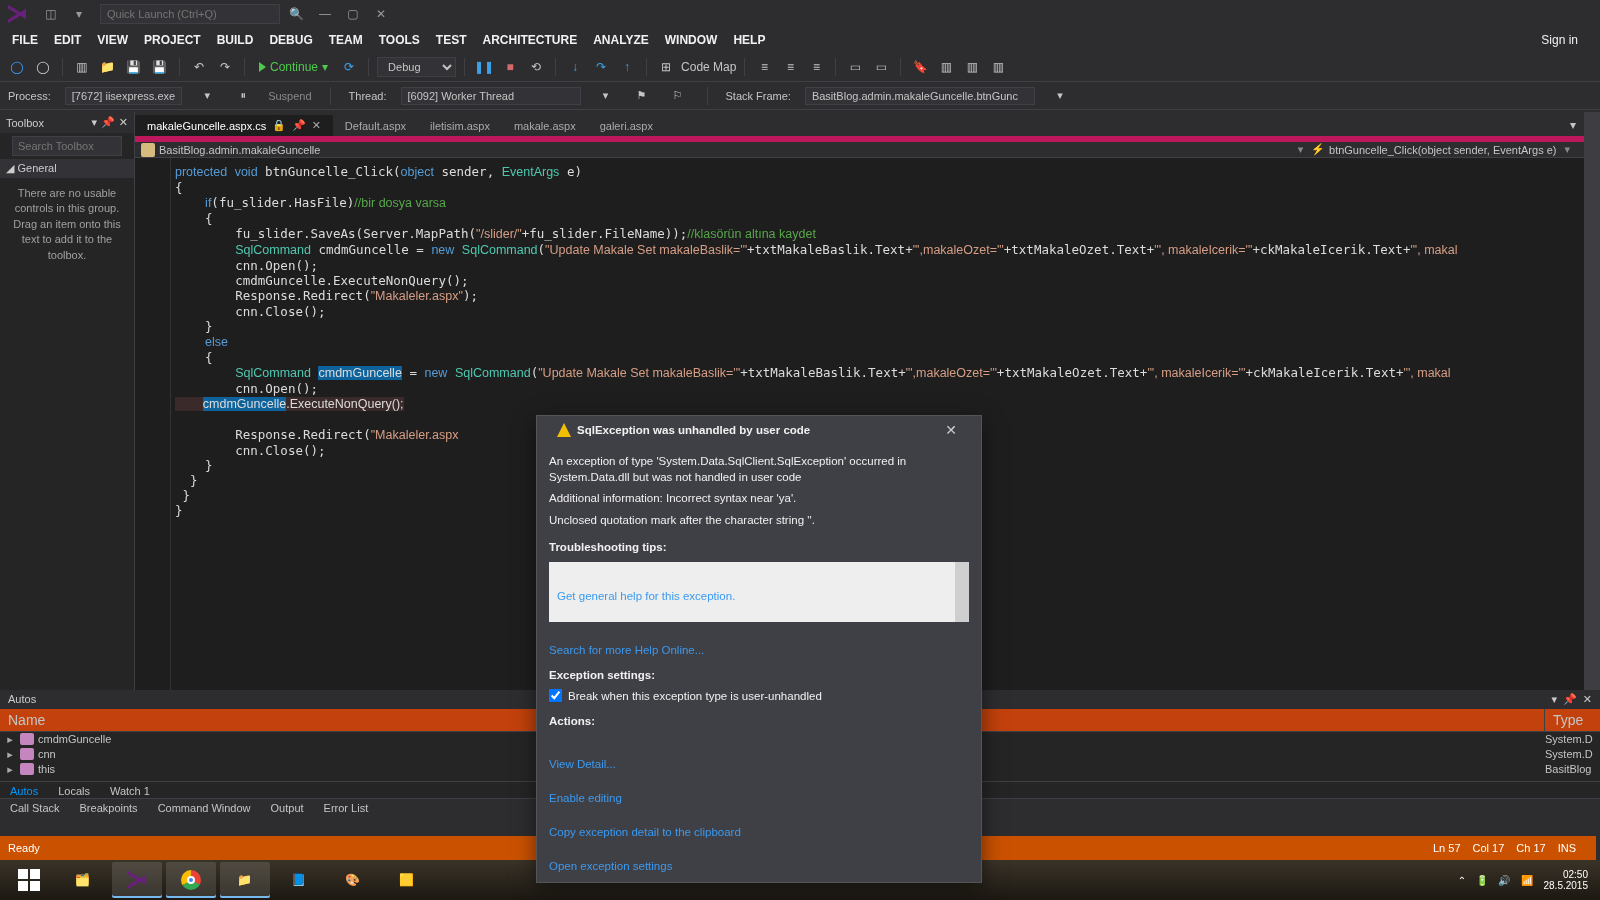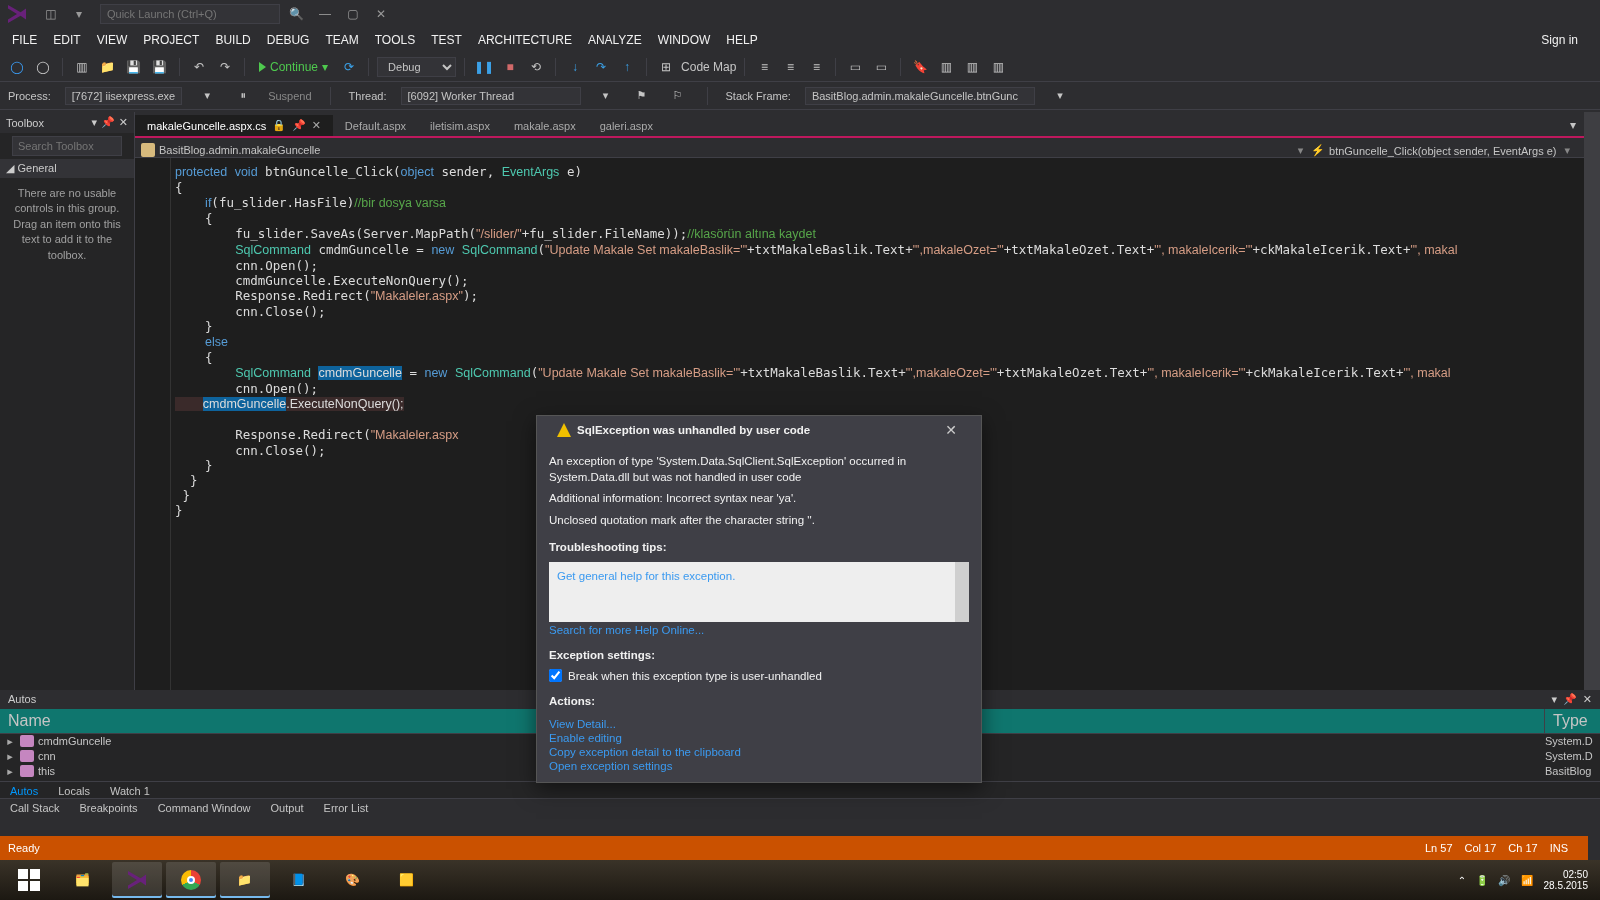--- a/index.html
+++ b/index.html
@@ -3,21 +3,21 @@
 <meta charset="utf-8">
 <style>
 * { margin: 0; padding: 0; box-sizing: border-box; font-family: "Segoe UI", Arial, sans-serif; }
 body { background: #2d2d30; color: #f1f1f1; font-size: 12px; overflow: hidden; width: 1600px; height: 900px; position: relative; }
 .title-bar { background: #2d2d30; height: 28px; display: flex; align-items: center; padding: 0 8px; color: #999; }
 .title-bar .vs-logo { width: 18px; height: 18px; background: #68217a; margin-right: 8px; clip-path: polygon(0 20%,50% 50%,0 80%,0 100%,70% 60%,100% 80%,100% 20%,70% 40%,0 0%); }
 .title-bar .title-text { flex: 1; }
 .title-bar .win-icon { width: 22px; height: 18px; display: flex; align-items: center; justify-content: center; margin-left: 6px; color: #999; cursor: pointer; }
 .qlaunch { background: #333337; border: 1px solid #3f3f46; color: #999; width: 180px; height: 20px; padding: 2px 6px; font-size: 11px; margin-left: 10px; }
 .menu-bar { background: #2d2d30; height: 24px; display: flex; align-items: center; padding: 0 4px; }
-.menu-bar .menu-item { padding: 3px 8px; color: #f1f1f1; cursor: pointer; }
+.menu-bar .menu-item { padding: 3px 8px; color: #f1f1f1; cursor: pointer; font-weight: bold; }
 .menu-bar .signin { margin-left: auto; color: #f1f1f1; margin-right: 18px;}
 .toolbar { background: #2d2d30; height: 30px; display: flex; align-items: center; padding: 0 6px; gap: 4px; border-bottom: 1px solid #3f3f46; }
 .tb-btn { width: 22px; height: 22px; display: flex; align-items: center; justify-content: center; color: #c5c5c5; border-radius: 2px; cursor: pointer;}
 .tb-sep { width: 1px; height: 18px; background: #3f3f46; margin: 0 4px; }
 .continue-btn { display: flex; align-items: center; color: #4ec94e; padding: 0 6px; gap: 4px;}
 .continue-btn .tri { width: 0; height: 0; border-left: 7px solid #4ec94e; border-top: 5px solid transparent; border-bottom: 5px solid transparent;}
 .debug-select { background: #333337; border: 1px solid #3f3f46; color: #c5c5c5; padding: 2px 18px 2px 6px; font-size: 11px;}
 .toolbar2 { background: #2d2d30; height: 28px; display: flex; align-items: center; padding: 0 8px; gap: 14px; border-bottom: 1px solid #3f3f46; font-size: 11px; color: #c5c5c5;}
 .tb2-box { background: #333337; border: 1px solid #3f3f46; padding: 2px 6px; min-width: 110px; }
 .main-area { position: absolute; top: 110px; bottom: 85px; left: 0; right: 0; display: flex; }
@@ -25,66 +25,66 @@
 .toolbox-header { background: #2d2d30; padding: 4px 6px; display: flex; align-items: center; justify-content: space-between; color: #ccc; font-size: 11px;}
 .toolbox-search { background: #333337; border: 1px solid #3f3f46; color: #999; margin: 3px 12px; padding: 3px 5px; font-size: 11px;}
 .tbx-section { background: #333337; padding: 3px 6px; color: #ccc; font-size: 11px;}
 .tbx-msg { color: #a0a0a0; font-size: 11px; padding: 8px; text-align: center; line-height: 1.4;}
 .editor-col { flex: 1; display: flex; flex-direction: column; background: #1e1e1e; }
 .tabs { background: #2d2d30; height: 24px; display: flex; align-items: end; }
 .tab { padding: 4px 12px; font-size: 11px; color: #aaa; display: flex; align-items: center; gap: 6px; cursor:pointer;}
 .tab.active { background: #1e1e1e; color: #fff; }
 .tab .pin { color: #0e639c; }
 .tab .x { color: #aaa; }
-.breadcrumb { background: #2d2d30; height: 22px; display: flex; align-items: flex-end; font-size: 11px; border-top: 2px solid #be185d; border-bottom: 1px solid #3f3f46; padding: 0 6px; color: #c5c5c5;}
+.breadcrumb { background: #2d2d30; height: 22px; display: flex; align-items: center; font-size: 11px; border-top: 6px solid #be185d; border-bottom: 1px solid #3f3f46; padding: 0 6px; color: #c5c5c5;}
 .bc-left { display: flex; align-items: center; gap: 4px; flex: 1;}
 .bc-right { display: flex; align-items: center; gap: 4px;}
 .bc-icon { width: 14px; height: 14px; background: #d7ba7d; border-radius: 2px;}
 .code { flex: 1; background: #1e1e1e; font-family: Consolas, monospace; font-size: 12.5px; line-height: 15px; color: #dcdcdc; padding: 6px 0 6px 40px; white-space: pre; overflow: hidden; position: relative;}
 .kw { color: #569cd6; }
 .type { color: #4ec9b0; }
 .str { color: #d69d85; }
 .cmt { color: #57a64a; }
 .hl { background: #0e639c; }
 .curline { background: #3a2a2a; }
 .ruler { position: absolute; left: 0; top: 0; bottom: 0; width: 36px; background: #1e1e1e; border-right: 1px solid #333;}
 .zoom-bar { background: #2d2d30; height: 20px; display: flex; align-items: center; font-size: 11px; padding: 0 8px; color: #c5c5c5; gap: 6px;}
 .zoom-bar .scrub { flex: 1; height: 14px; background: #3e3e42; position: relative;}
 .zoom-bar .thumb { position: absolute; left: 2%; width: 45%; top: 2px; bottom: 2px; background: #686868;}
 .bottom-panel { position: absolute; bottom: 40px; left: 0; right: 0; height: 125px; background: #252526; display: flex; flex-direction: column;}
 .bp-title { background: #2d2d30; padding: 3px 8px; font-size: 11px; color: #ccc; display: flex; justify-content: space-between;}
-.bp-cols { background: #0f766e; display: flex; font-size: 16px; color: #c5c5c5; border-bottom: 1px solid #3f3f46; justify-content: space-between;}
+.bp-cols { background: #c2410c; display: flex; font-size: 14px; color: #c5c5c5; border-bottom: 1px solid #3f3f46; justify-content: space-between;}
 .bp-col-name { flex: 1; padding: 3px 8px; border-right: 1px solid #3f3f46;}
 .bp-col-type { width: 55px; padding: 3px 8px;}
 .bp-rows { flex: 1; font-size: 11px;}
 .bp-row { display: flex; padding: 1px 0; color: #c5c5c5;}
 .bp-row .exp { width: 20px; text-align: center; color: #aaa;}
 .bp-row .ricn { width: 14px; height: 12px; background: #c586c0; margin-right: 4px; border-radius: 2px;}
 .bp-row .nm { flex: 1;}
 .bp-row .tp { width: 55px;}
 .bp-tabs { display: flex; font-size: 11px; border-top: 1px solid #3f3f46;}
 .bp-tab { padding: 3px 10px; color: #c5c5c5; cursor: pointer;}
 .bp-tab.active { color: #0097fb;}
 .bottom-tabs2 { position: absolute; bottom: 22px; left: 0; right: 0; height: 20px; background: #2d2d30; display: flex; font-size: 11px; border-top: 1px solid #3f3f46;}
 .bt2 { padding: 3px 10px; color: #c5c5c5; cursor: pointer;}
-.status-bar { position: absolute; bottom: 0; left: 0; right: 12px; height: 22px; background: #ca5100; display: flex; align-items: center; color: #fff; font-size: 11px; padding: 12px 8px;}
+.status-bar { position: absolute; bottom: 0; left: 0; right: 4px; height: 22px; background: #ca5100; display: flex; align-items: center; color: #fff; font-size: 11px; padding: 12px 8px;}
 .status-bar .sl { margin-right: 12px;}
 .status-bar .sr { margin-left: auto; margin-right: 30px;}
 
 .exc-popup { position: absolute; left: 536px; top: 415px; width: 446px; background: #3f3f46; border: 1px solid #555; color: #f1f1f1; font-size: 11.5px; z-index: 50; box-shadow: 0 6px 20px rgba(0,0,0,0.5);}
 .exc-head { display: flex; align-items: center; padding: 6px 20px; gap: 6px;}
 .exc-head .warn { width: 14px; height: 14px; background: #f0c000; clip-path: polygon(50% 0,100% 100%,0 100%);}
 .exc-head .txt { font-weight: 600; flex: 1;}
 .exc-head .x { cursor: pointer; color: #ccc; font-size: 14px; padding: 0 4px;}
 .exc-body { padding: 4px 12px 10px 12px;}
 .exc-body p { margin: 6px 0; line-height: 1.35;}
 .exc-body .sec-t { font-weight: 600; margin-top: 12px;}
 .exc-body .wbox { background: #eee; color: #1a6fbf; padding: 6px 8px; height: 60px; position: relative; margin-top: 4px;}
 .exc-body .wbox .sb { position: absolute; right: 0; top: 0; bottom: 0; width: 14px; background: #cfcfcf;}
-.exc-body a { color: #3b9af0; cursor: pointer; display: inline-block; margin-top: 2px;}
+.exc-body a { color: #3b9af0; cursor: pointer; display: inline-block; margin-top: 22px;}
 .exc-body label { display: flex; align-items: center; gap: 6px; margin-top: 6px;}
 
 .taskbar { position: absolute; left: 0; right: 0; bottom: -48px; height: 48px; background: #1a1a1a; display: flex; align-items: center;}
 
 
 .title-bar, .menu-bar, .toolbar, .toolbar2 { position: relative; z-index: 2;}
 .main-area { top: 112px; bottom: 145px;}
 .bottom-panel { bottom: 100px; height: 110px;}
 .bottom-tabs2 { bottom: 82px;}
 .status-bar { bottom: 40px;}

